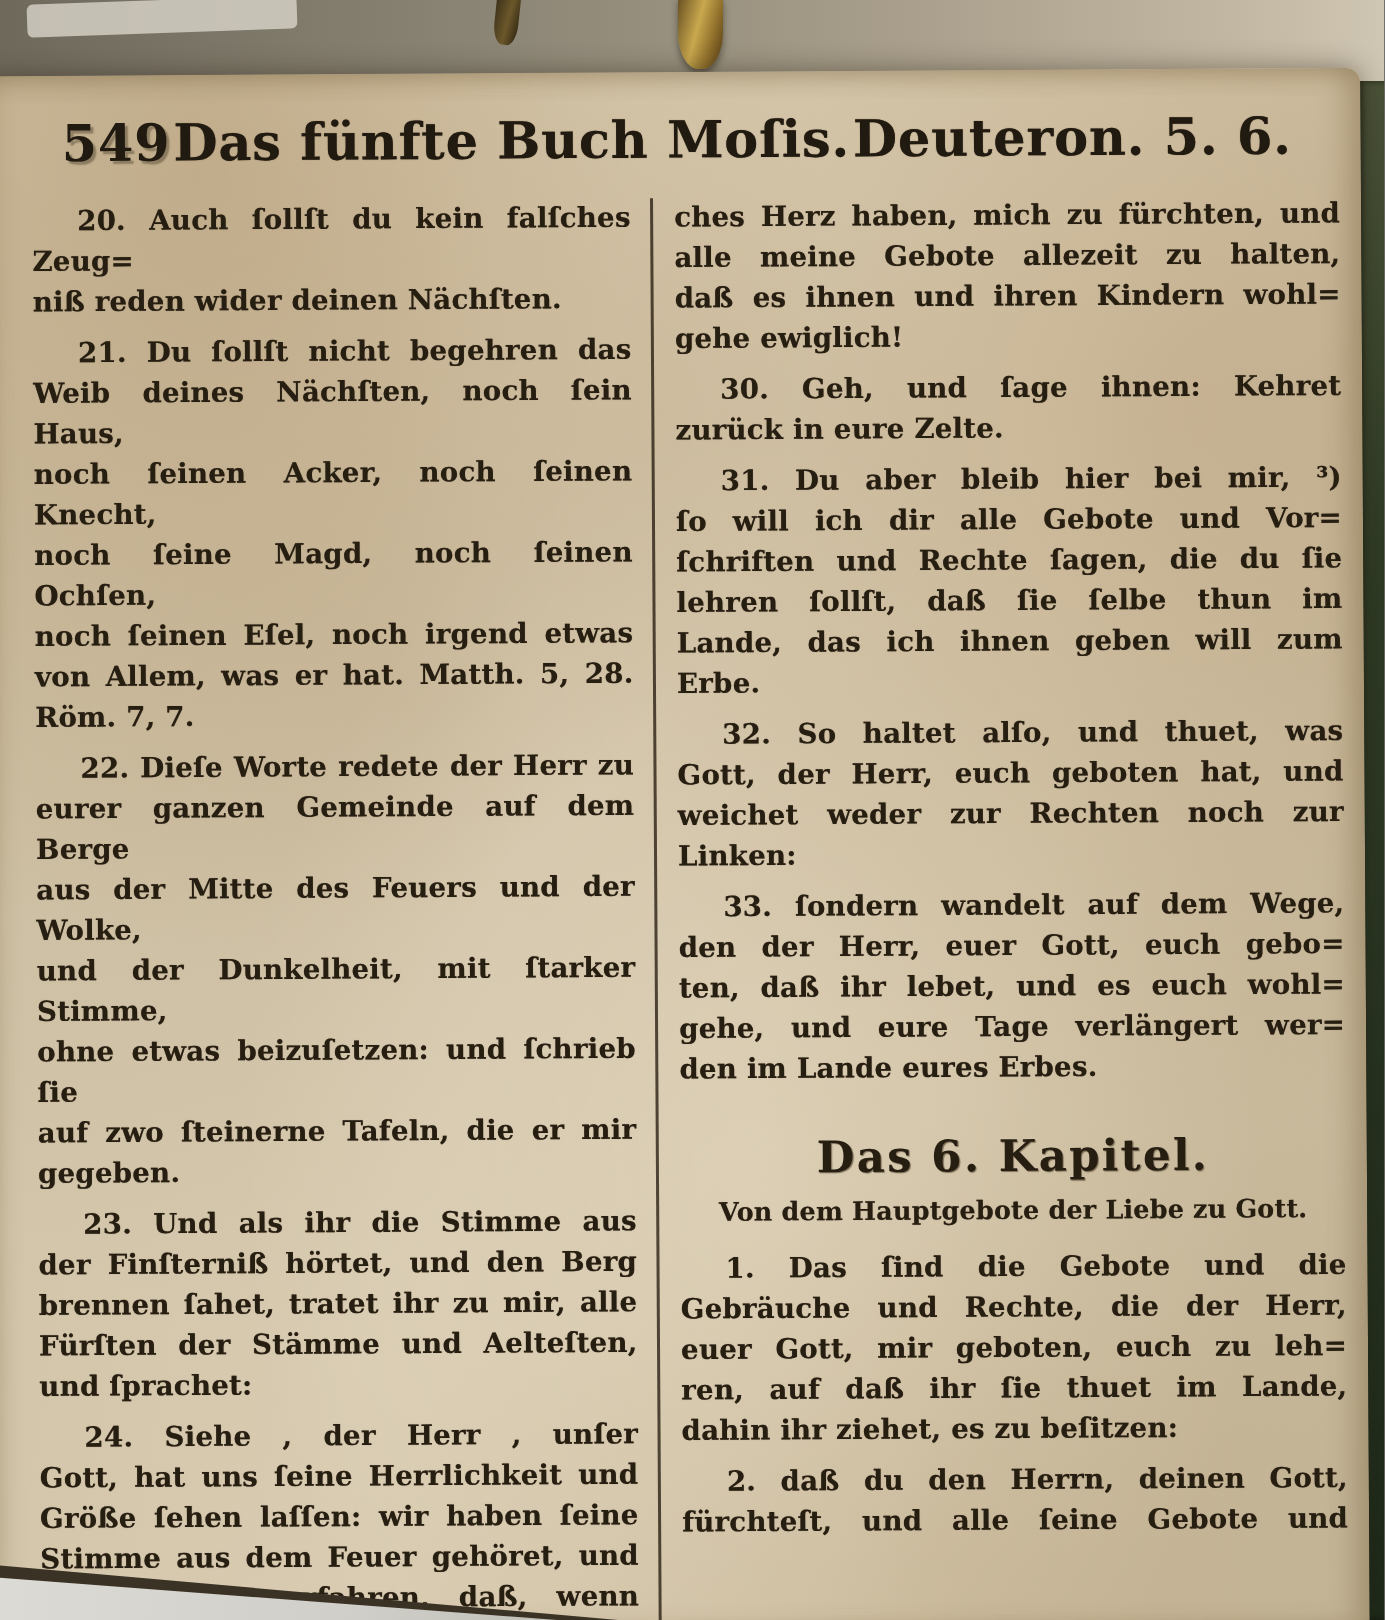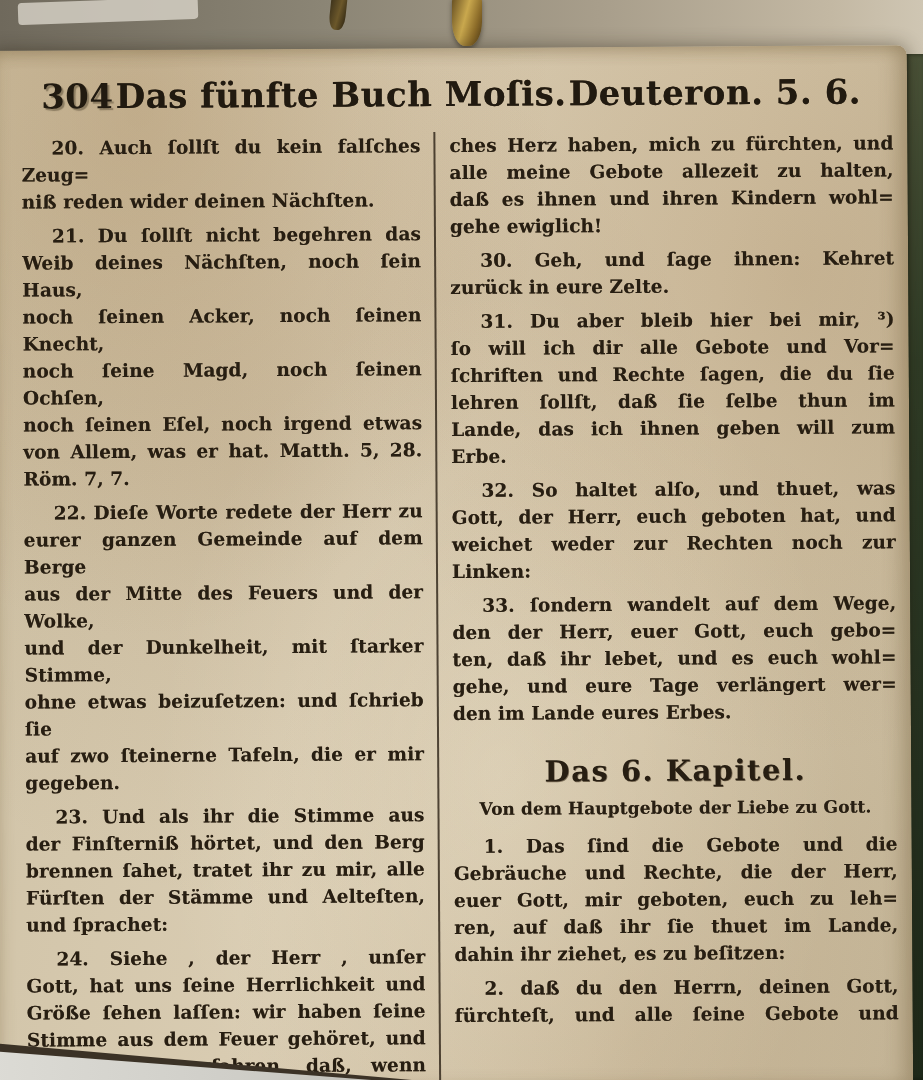--- a/index.html
+++ b/index.html
@@ -68,21 +68,21 @@
 <body>
 
 <div class="photo">
   <div class="sliver"></div>
   <div class="brass-stub"></div>
   <div class="brass-main"></div>
   <div class="cover-strip"></div>
 
   <div class="page">
     <div class="header">
-      <span class="pnum">304</span>
+      <span class="pnum">549</span>
       <span>Das fünfte Buch Moſis.</span>
       <span>Deuteron. 5. 6.</span>
     </div>
     <div class="cols">
       <div class="col left">
           <div class="block verse">
             <div class="line indent">20. Auch ſollſt du kein falſches Zeug=</div>
             <div class="line last">niß reden wider deinen Nächſten.</div>
           </div>
           <div class="block verse">

